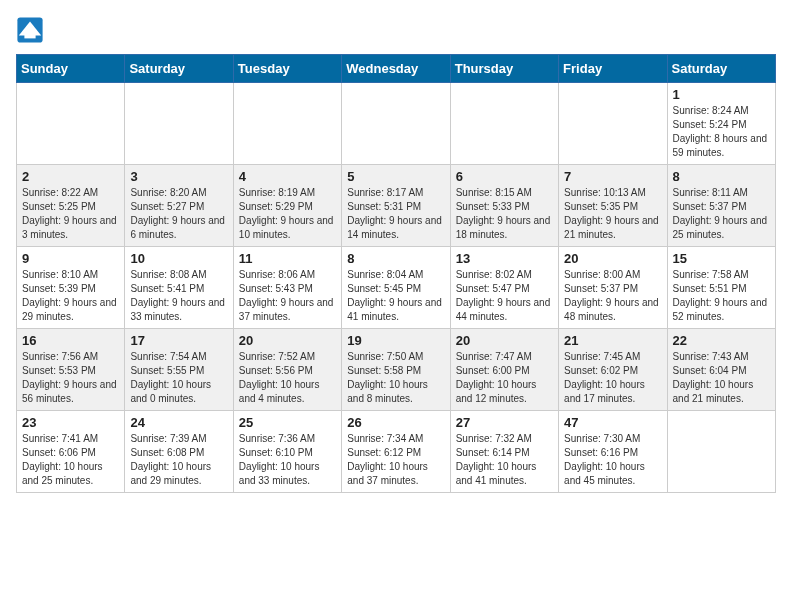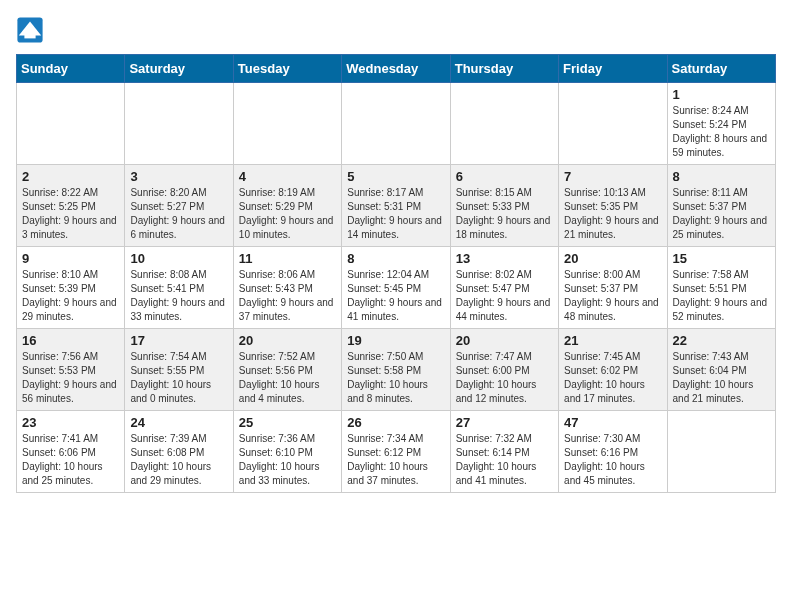--- a/index.html
+++ b/index.html
@@ -208,21 +208,21 @@
         </td>
         <td>
           <span class="day-number">11</span>
           <div class="day-info">Sunrise: 8:06 AM
 Sunset: 5:43 PM
 Daylight: 9 hours
 and 37 minutes.</div>
         </td>
         <td>
           <span class="day-number">8</span>
-          <div class="day-info">Sunrise: 12:04 AM
+          <div class="day-info">Sunrise: 8:04 AM
 Sunset: 5:45 PM
 Daylight: 9 hours
 and 41 minutes.</div>
         </td>
         <td>
           <span class="day-number">13</span>
           <div class="day-info">Sunrise: 8:02 AM
 Sunset: 5:47 PM
 Daylight: 9 hours
 and 44 minutes.</div>

